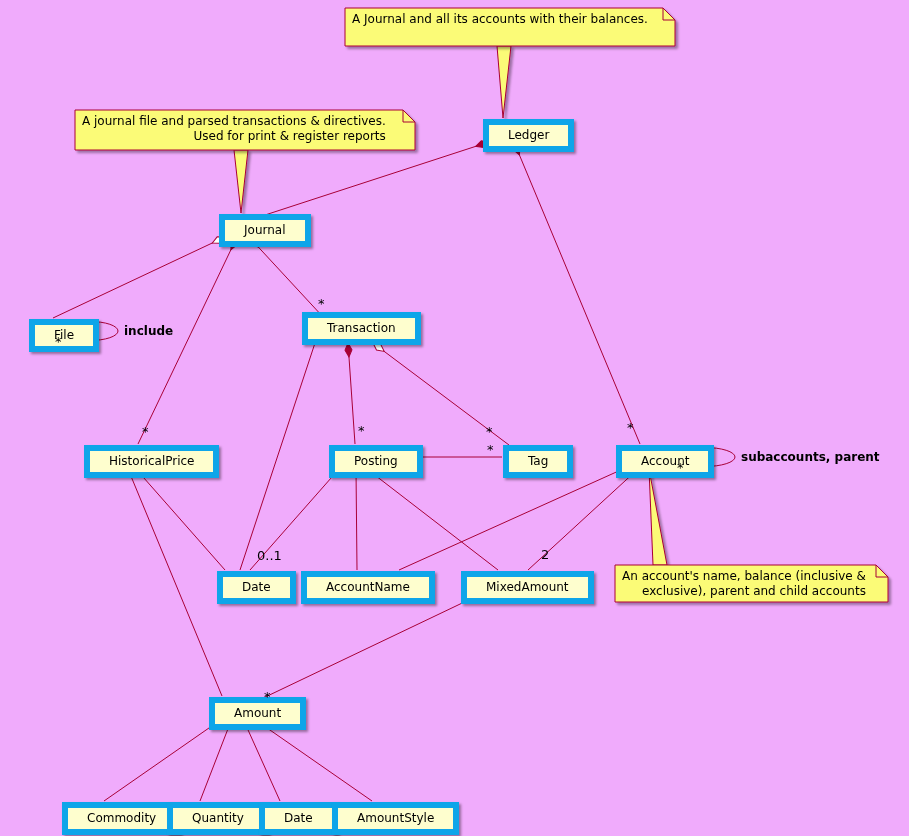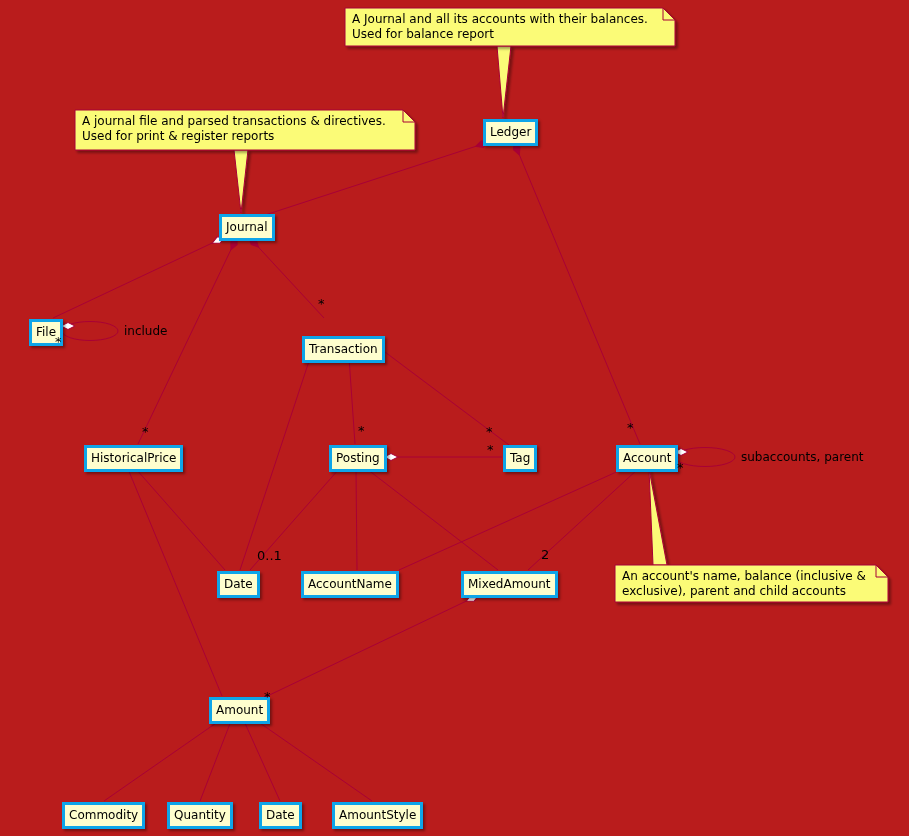--- a/index.html
+++ b/index.html
@@ -1,40 +1,41 @@
 <!DOCTYPE html>
 <html><head>
 <meta charset="utf-8">
 <style>
   * { margin:0; padding:0; box-sizing:border-box; }
   html,body { background:#ffffff; }
   body { font-family:"DejaVu Sans", sans-serif; color:#000; }
-  .canvas { position:relative; width:909px; height:836px; background:#b91c1c; overflow:hidden; }
+  .canvas { position:relative; width:909px; height:836px; background:#f0abfc; overflow:hidden;text-align:right; }
   .layer { position:absolute; left:0; top:0; }
   .node {
     position:absolute;
     background:#fefece;
-    border:3px solid #0ea5e9;
-    padding:3px 4px;
+    border:6px solid #0ea5e9;
+    padding:3px 19px;
     font-size:12px;
     line-height:15px;
     white-space:nowrap;
     box-shadow:2px 2px 2.5px rgba(0,0,0,0.38);
   }
   .note-text {
     position:absolute;
     font-size:12px;
     line-height:15px;
     white-space:nowrap;
   }
   .lbl {
     position:absolute;
     font-size:12px;
     line-height:14px;
     white-space:nowrap;
+    font-weight:bold;
   }
   .mult {
     position:absolute;
     font-size:13px;
     line-height:14px;
     white-space:nowrap;
   }
 </style>
 </head>
 <body>
@@ -93,35 +94,34 @@
       <path d="M403,110 L403,122 L415,122" fill="none" stroke="#a80036"></path>
 
       <polygon points="649,469 667,565 653,565" fill="#fbfb77" stroke="#a80036" filter="url(#ds)"></polygon>
       <path d="M615,565 H876 L888,577 V602 H615 Z" fill="#fbfb77" stroke="#a80036" filter="url(#ds)"></path>
       <path d="M876,565 L876,577 L888,577" fill="none" stroke="#a80036"></path>
     </g>
   </svg>
 
   <div class="note-text" style="left:352px;top:12px">
     <div>A Journal and all its accounts with their balances.</div>
-    <div>Used for balance report</div>
   </div>
   <div class="note-text" style="left:82px;top:114px">
     <div>A journal file and parsed transactions &amp; directives.</div>
     <div>Used for print &amp; register reports</div>
   </div>
   <div class="note-text" style="left:622px;top:569px">
     <div>An account's name, balance (inclusive &amp;</div>
     <div>exclusive), parent and child accounts</div>
   </div>
 
   <div class="node" style="left:483px;top:119px">Ledger</div>
   <div class="node" style="left:219px;top:214px">Journal</div>
   <div class="node" style="left:29px;top:319px">File</div>
-  <div class="node" style="left:302px;top:336px">Transaction</div>
+  <div class="node" style="left:302px;top:312px">Transaction</div>
   <div class="node" style="left:84px;top:445px">HistoricalPrice</div>
   <div class="node" style="left:329px;top:445px">Posting</div>
   <div class="node" style="left:503px;top:445px">Tag</div>
   <div class="node" style="left:616px;top:445px">Account</div>
   <div class="node" style="left:217px;top:571px">Date</div>
   <div class="node" style="left:301px;top:571px">AccountName</div>
   <div class="node" style="left:461px;top:571px">MixedAmount</div>
   <div class="node" style="left:209px;top:697px">Amount</div>
   <div class="node" style="left:62px;top:802px">Commodity</div>
   <div class="node" style="left:167px;top:802px">Quantity</div>

